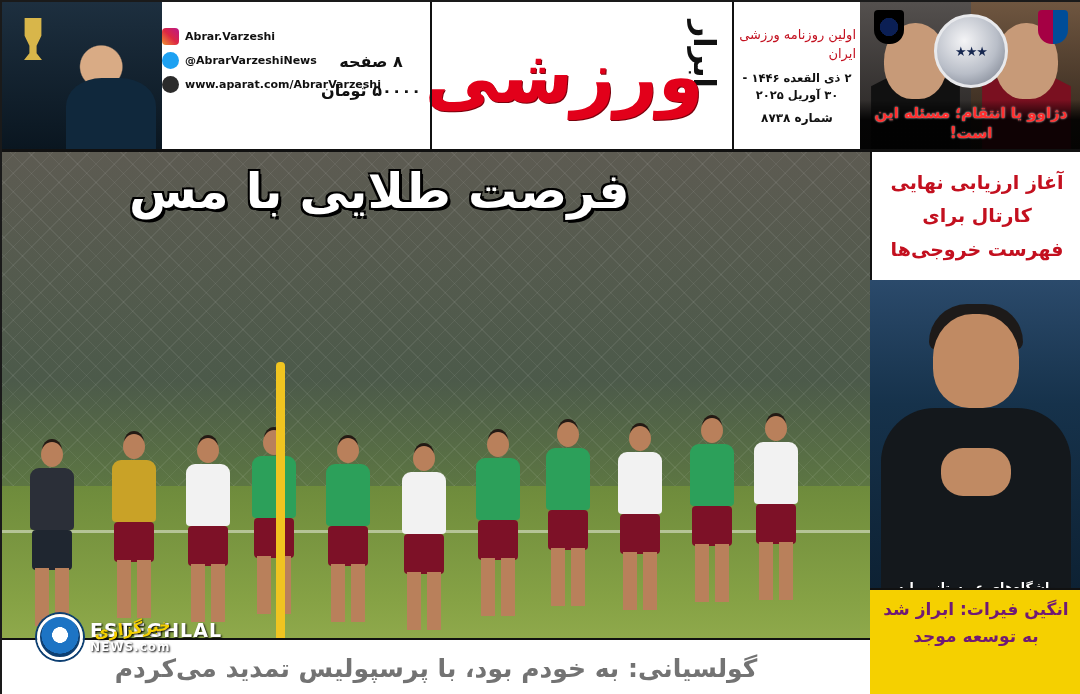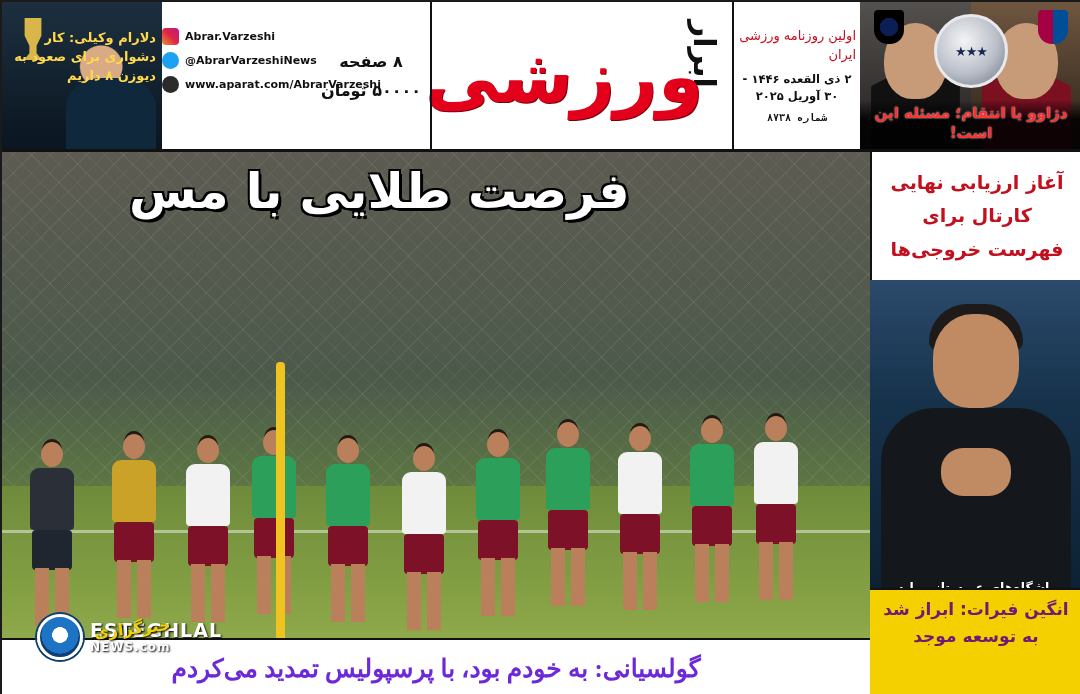--- a/index.html
+++ b/index.html
@@ -89,21 +89,21 @@
   .mh-info {
     position: absolute; right: 222px; top: 0;
     width: 128px; height: 147px;
     display: flex; flex-direction: column;
     align-items: center; justify-content: center;
     gap: 6px; padding: 6px 4px;
     border-left: 2px solid #111;
   }
   .mh-info .first-line { color: #c3101f; font-size: 13px; font-weight: normal; line-height: 1.45; }
   .mh-info .date-line { color: #111; font-size: 11.5px; font-weight: bold; text-align: center; line-height: 1.5; }
-  .mh-info .issue { color: #111; font-size: 10px; font-weight: bold; font-family: Liberation Mono, monospace; }
+  .mh-info .issue { color: #111; font-size: 12px; font-weight: bold; }
 
   
   .mh-logo {
     position: absolute; right: 350px; top: 0;
     width: 300px; height: 147px;
     display: flex; flex-direction: column;
     align-items: center; justify-content: center;
   }
   .logo-abrar {
     position: absolute; right: 10px; top: 18px;
@@ -311,21 +311,21 @@
 
   
   .bottom-strip {
     position: absolute; right: 212px; bottom: 0;
     width: 868px; height: 58px;
     background: #ffffff;
     border-top: 2px solid #111;
     display: flex; align-items: center; justify-content: center;
   }
   .bottom-strip .b-main {
-    color: #6d28d9; font-size: 25px; font-weight: bold; font-family: Liberation Serif, serif;
+    color: #737373; font-size: 25px; font-weight: bold;
   }
   .sub-caption-2 {
     position: absolute; right: 500px; bottom: 86px;
     width: 380px; text-align: center;
     color: #ffffff; font-size: 13px; font-weight: bold;
     text-shadow: 1px 1px 2px #000;
   }
 
   
   .watermark {
@@ -400,21 +400,20 @@
       <div class="soc-row">
         <span class="soc-ic ic-web"></span>
         <span>www.aparat.com/AbrarVarzeshi</span>
       </div>
     </div>
 
     <div class="mh-left-promo">
       <div class="lp-photo"></div>
       <div class="lp-cup"></div>
       <div class="lp-text">
-        <div class="t2">دلارام وكیلی: كار دشواری برای صعود به دیوزن ۸ داریم</div>
       </div>
     </div>
   </div>
 
   <div class="body-area">
 
     <div class="right-col">
       <div class="kartal-box">
         <div class="k">آغاز ارزیابی نهایی كارتال برای فهرست خروجی‌ها</div>
       </div>

